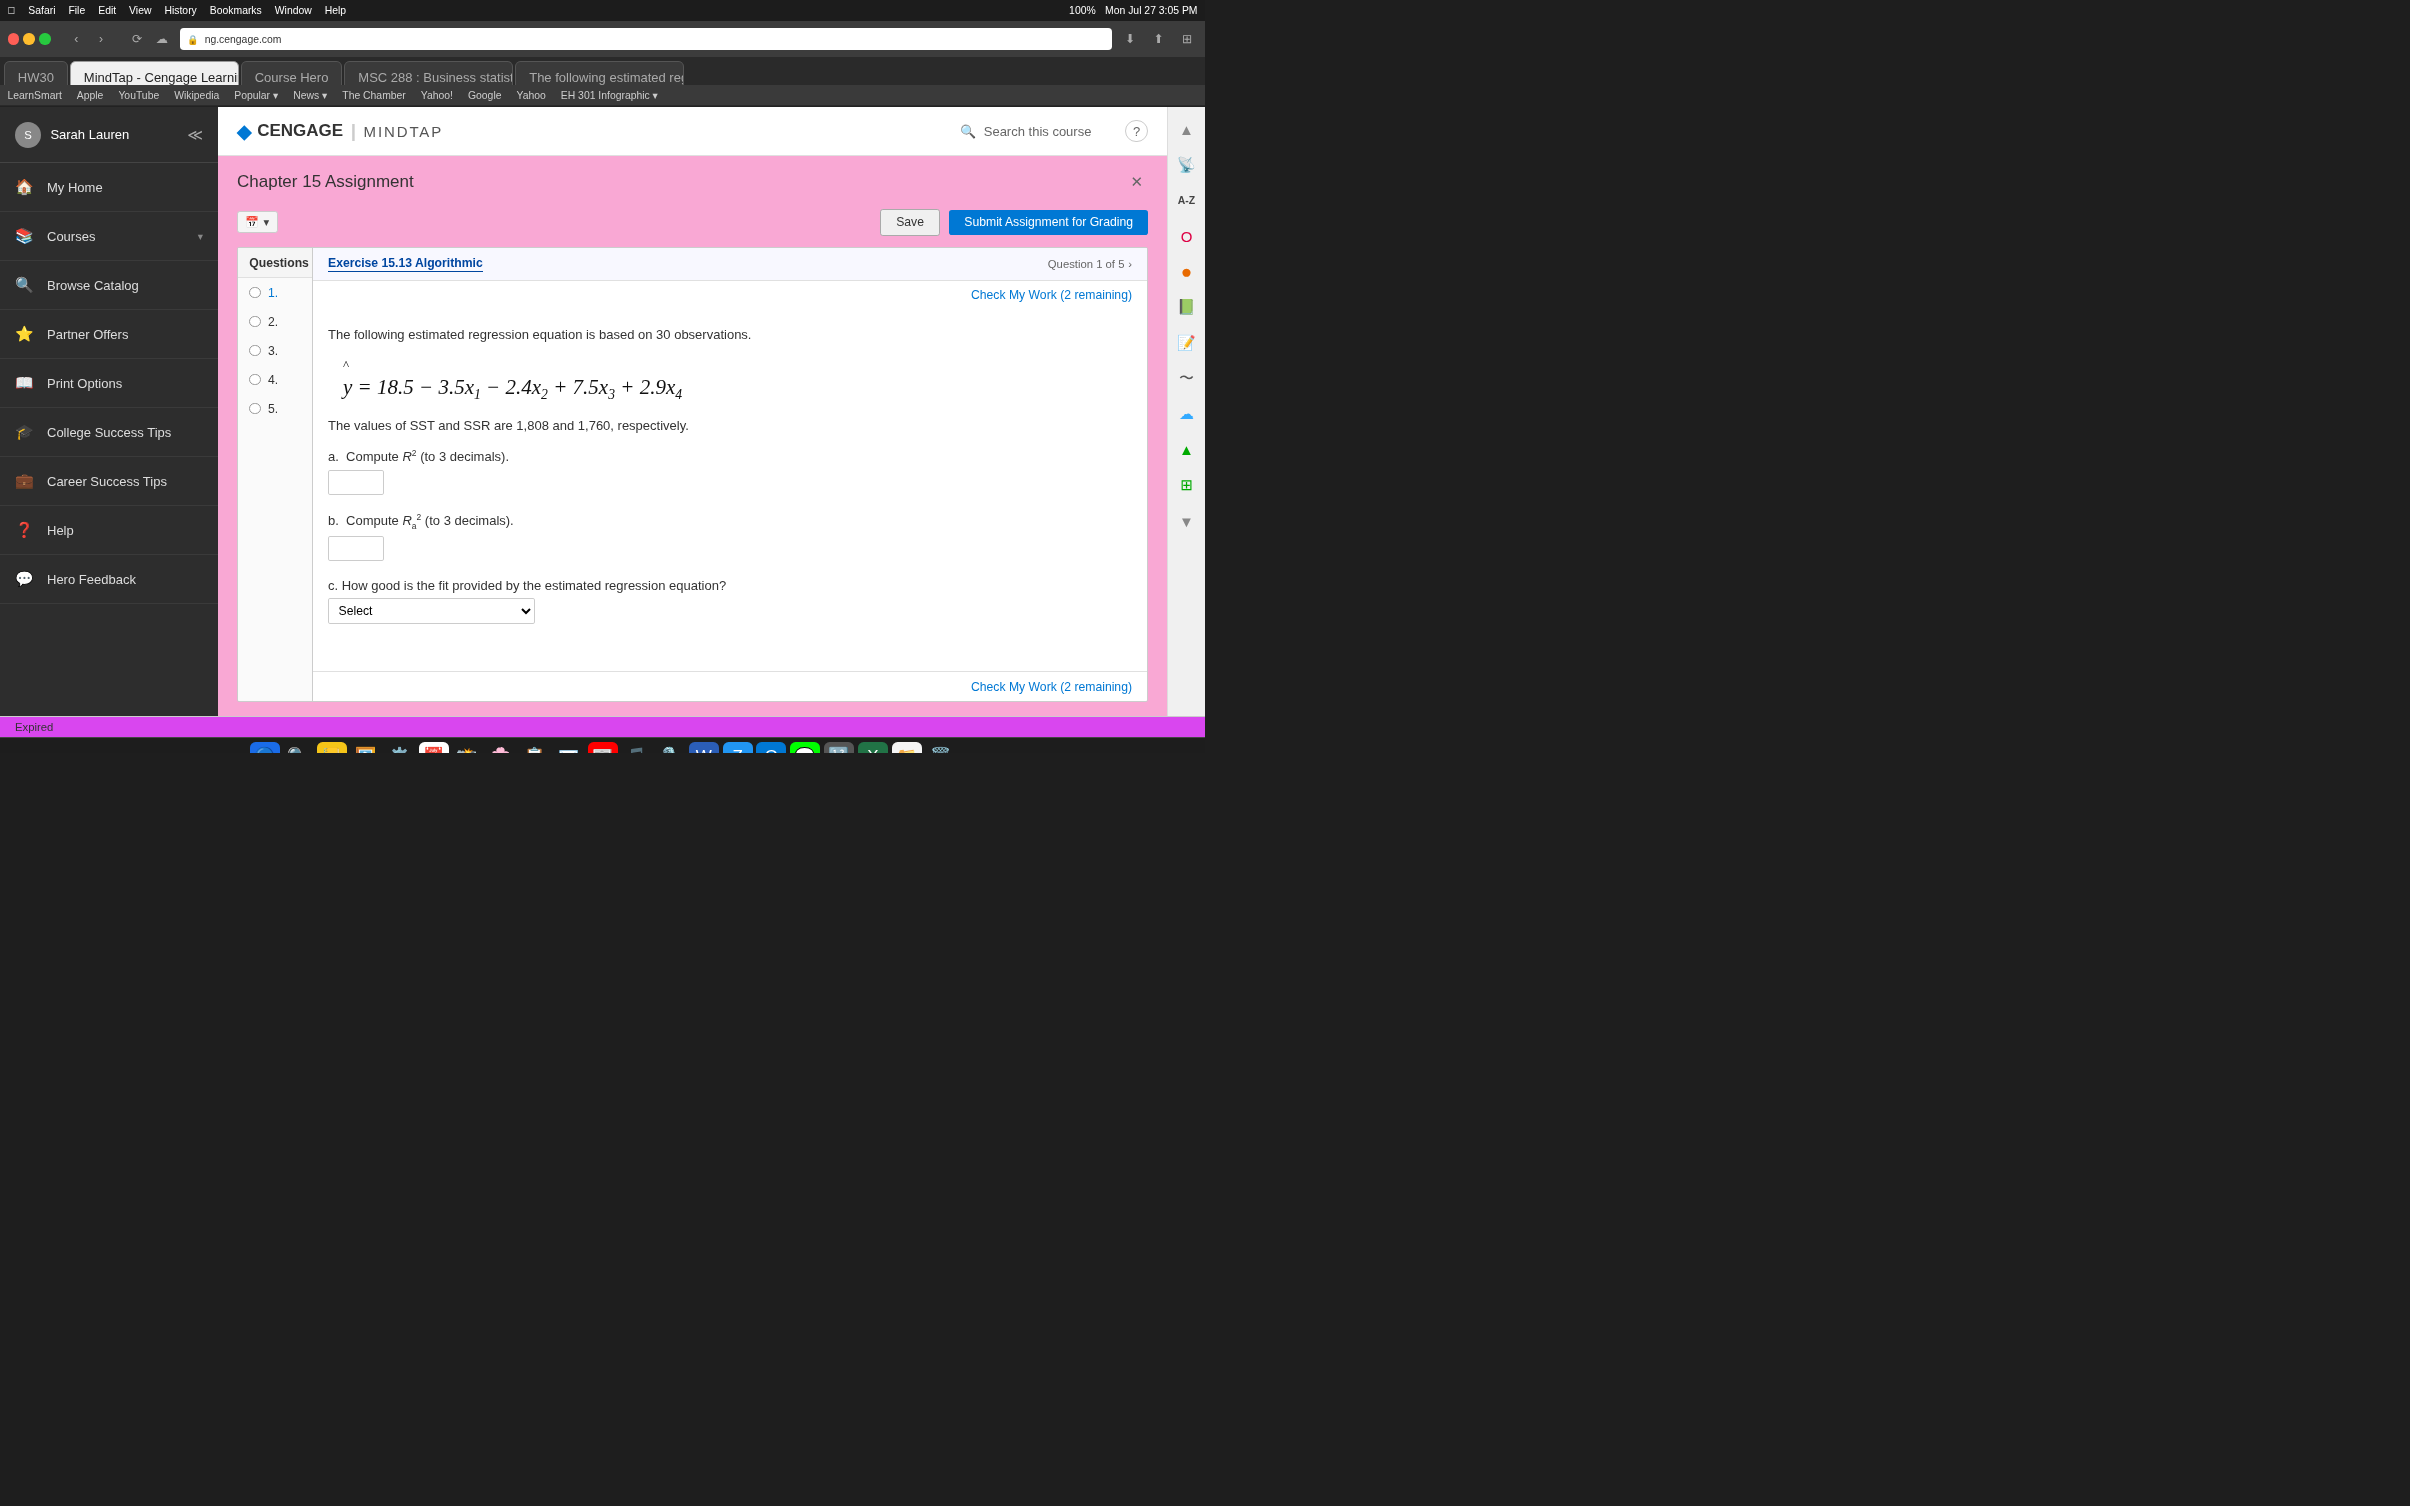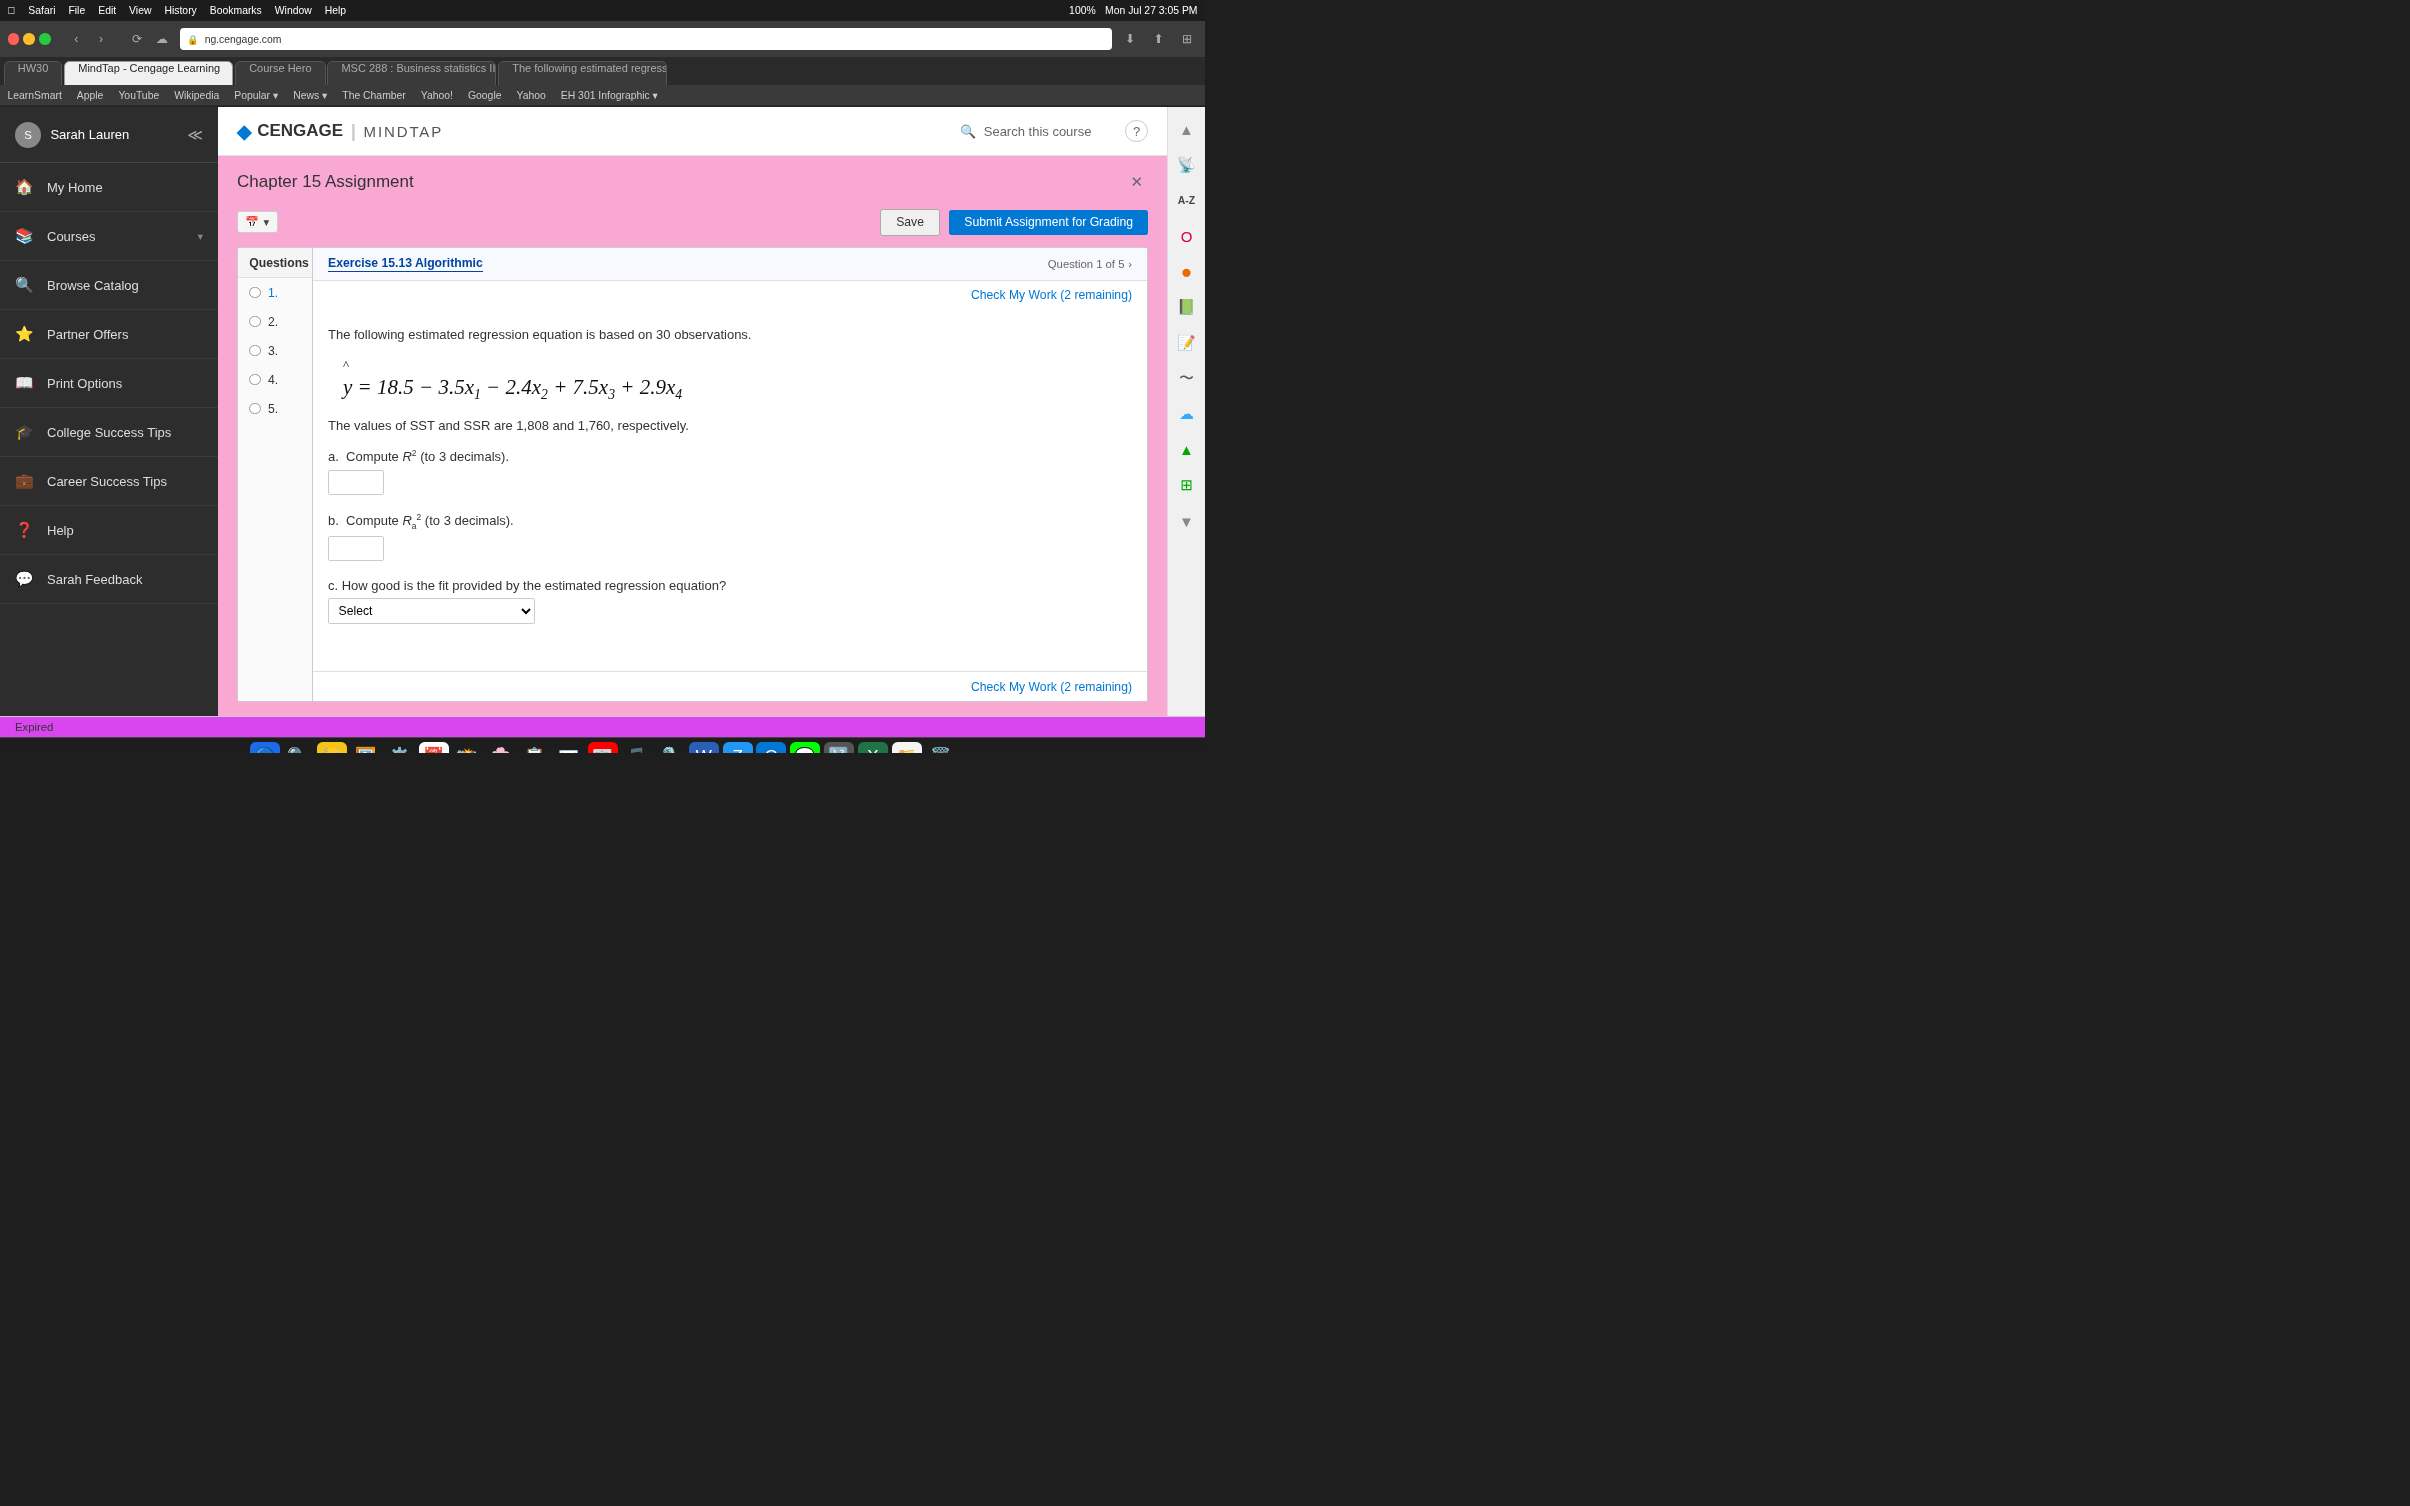--- a/index.html
+++ b/index.html
@@ -70,26 +70,26 @@
     .browser-tabs {
       height: 28px;
       background: #2a2a2a;
       display: flex;
       align-items: flex-end;
       padding: 0 3.8px;
     }
     .tab {
       height: 24.5px;
       padding: 0 13px;
-      font-size: 11px;
+      font-size: 13px;
       color: #aaa;
       background: #3a3a3a;
       border-radius: 5.6px 5.6px 0 0;
       display: flex;
-      align-items: flex-start;
+      align-items: flex-end;
       gap: 5.6px;
       cursor: pointer;
       max-width: 169px;
       overflow: hidden;
       white-space: nowrap;
       text-overflow: ellipsis;
       border: 0.9px solid #555;
       border-bottom: none;
       margin-right: 1.9px;
     }
@@ -550,21 +550,21 @@
         <span class="sidebar-item-label">Career Success Tips</span>
       </div>
 
       <div class="sidebar-item">
         <span class="sidebar-icon">❓</span>
         <span class="sidebar-item-label">Help</span>
       </div>
 
       <div class="sidebar-item">
         <span class="sidebar-icon">💬</span>
-        <span class="sidebar-item-label">Sarah Feedback</span>
+        <span class="sidebar-item-label">Hero Feedback</span>
       </div>
 
     </div>
   </div>
 
   <div class="page-content">
 
     <div class="cengage-header">
       <div class="cengage-logo">
         <span class="cengage-logo-icon">◆</span>

